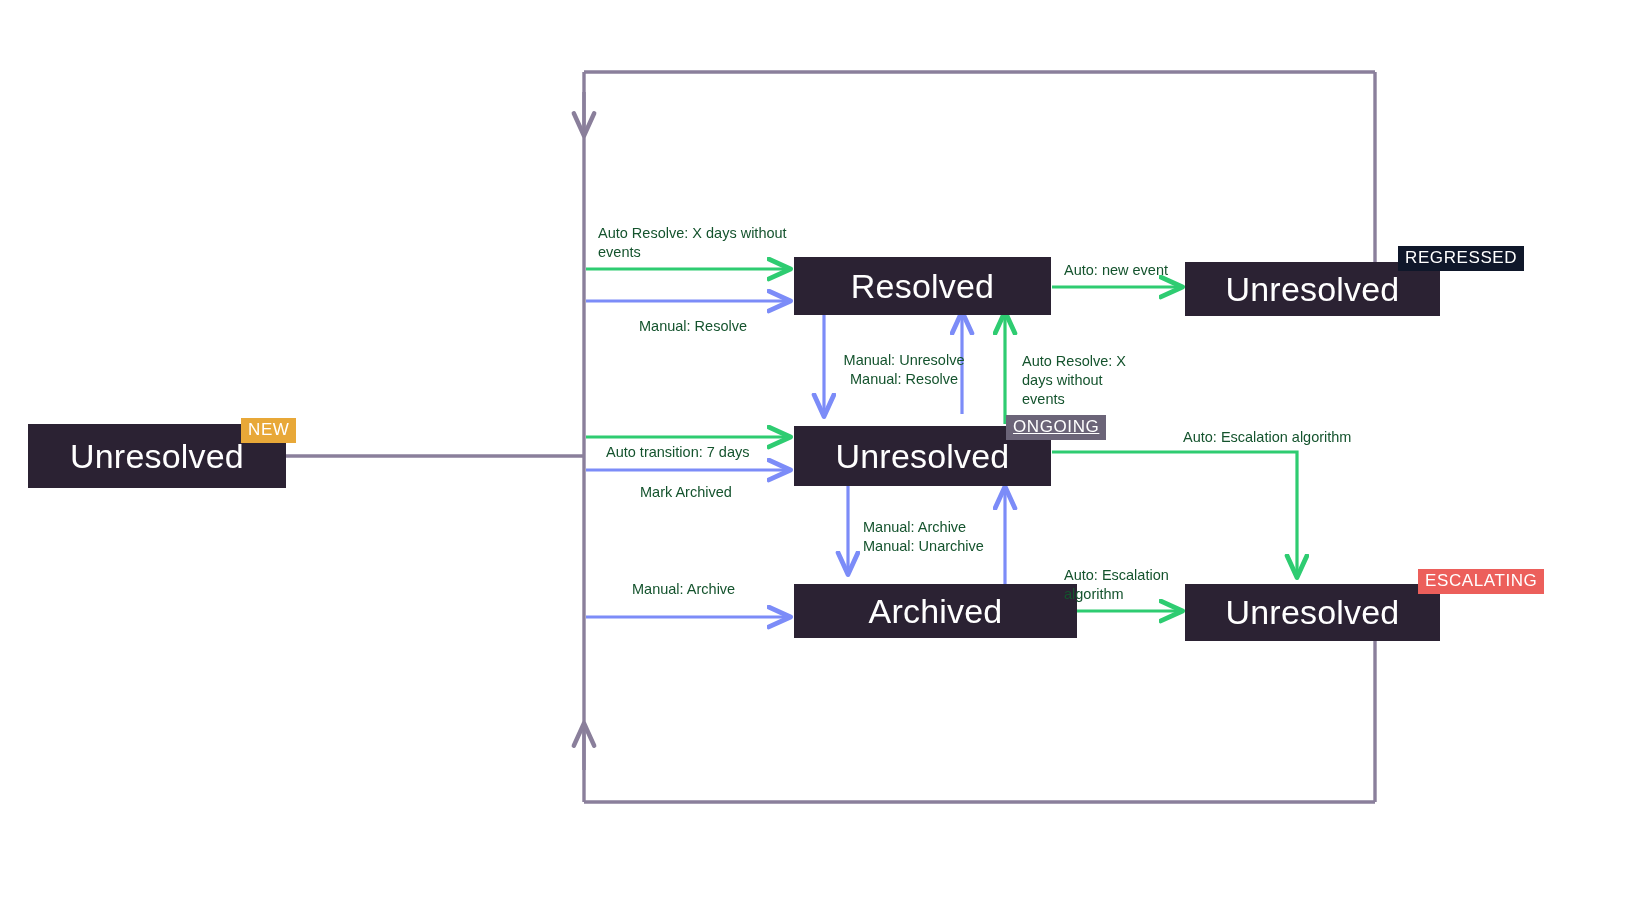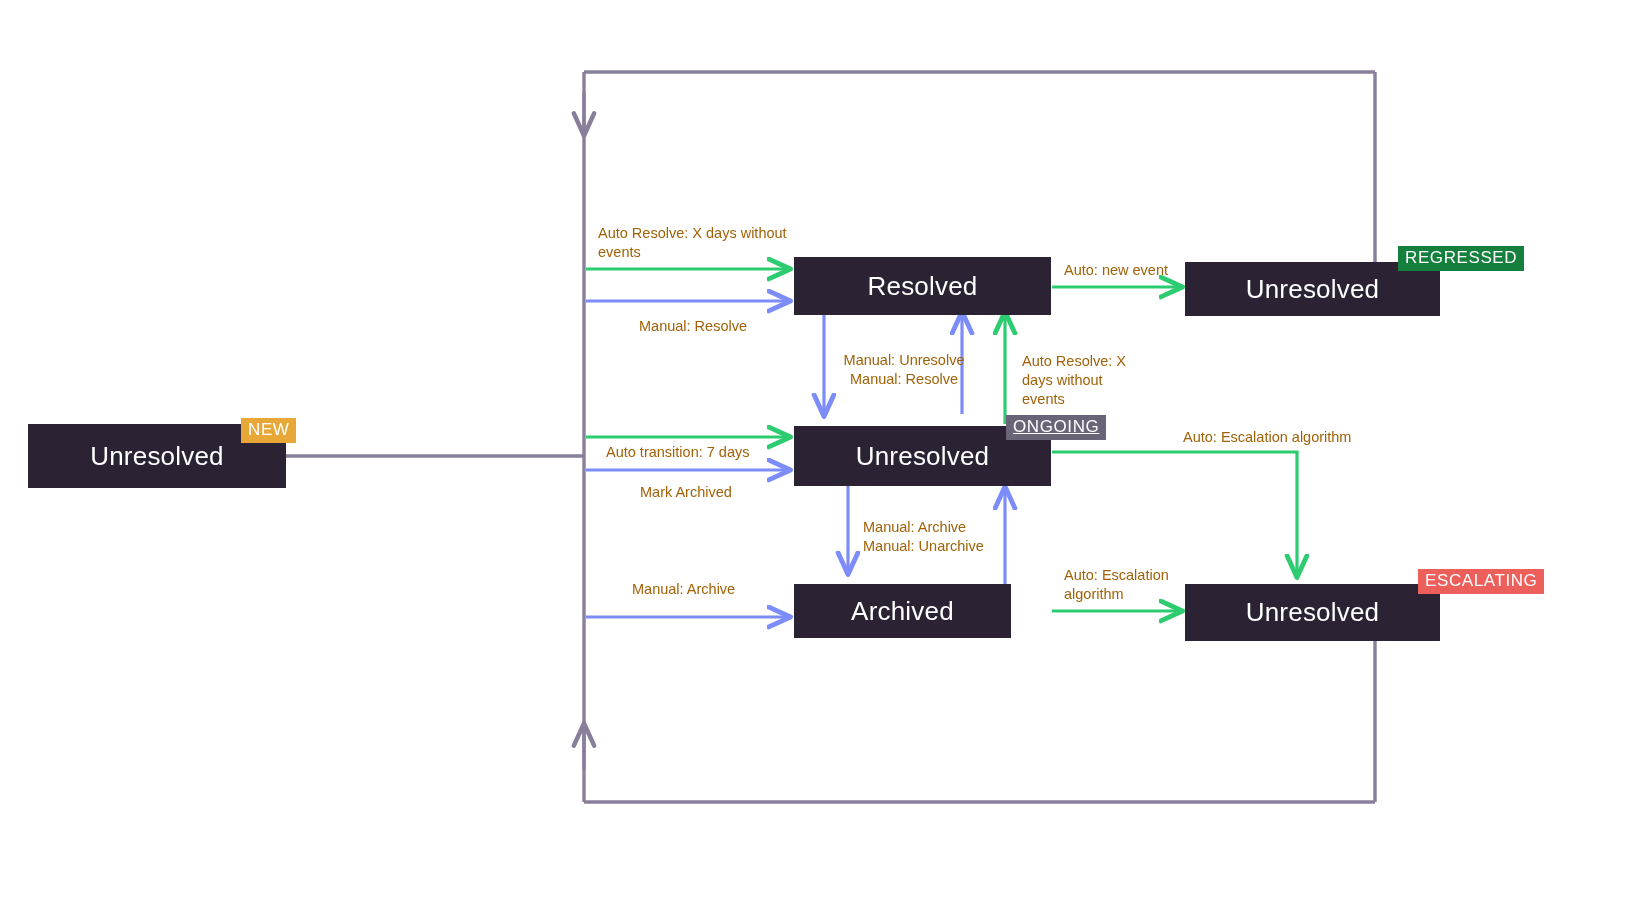--- a/index.html
+++ b/index.html
@@ -27,38 +27,38 @@
     height: 906px;
     pointer-events: none;
   }
   .node {
     position: absolute;
     background: #2b2233;
     color: #ffffff;
     display: flex;
     align-items: center;
     justify-content: center;
-    font-size: 26px;
+    font-size: 34px;
     font-weight: 400;
     letter-spacing: 0.2px;
     box-sizing: border-box;
   }
   .badge {
     position: absolute;
     color: #ffffff;
     font-size: 17px;
     letter-spacing: 0.6px;
     padding: 3px 7px 4px 7px;
     box-sizing: border-box;
     white-space: nowrap;
     line-height: 1.05;
   }
   .edge-label {
     position: absolute;
-    color: #a16207;
+    color: #14532d;
     font-size: 14.5px;
     line-height: 1.32;
     white-space: pre-line;
     box-sizing: border-box;
   }
 </style>
 </head>
 <body>
 
 <div id="canvas">
@@ -131,32 +131,32 @@
     <span>NEW</span>
   </div>
 
   <div class="node" style="left:794px; top:257px; width:257px; height:58px;">
     <span>Resolved</span>
   </div>
 
   <div class="node" style="left:1185px; top:262px; width:255px; height:54px;">
     <span>Unresolved</span>
   </div>
-  <div class="badge" style="left:1398px; top:246px; background:#15803d;">
+  <div class="badge" style="left:1398px; top:246px; background:#0f172a;">
     <span>REGRESSED</span>
   </div>
 
   <div class="node" style="left:794px; top:426px; width:257px; height:60px;">
     <span>Unresolved</span>
   </div>
   <div class="badge" style="left:1006px; top:415px; background:#6b6478;text-decoration:underline;">
     <span>ONGOING</span>
   </div>
 
-  <div class="node" style="left:794px; top:584px; width:217px; height:54px;">
+  <div class="node" style="left:794px; top:584px; width:283px; height:54px;">
     <span>Archived</span>
   </div>
 
   <div class="node" style="left:1185px; top:584px; width:255px; height:57px;">
     <span>Unresolved</span>
   </div>
   <div class="badge" style="left:1398px; top:569px; background:#ec5f5b;margin-left:20px;">
     <span>ESCALATING</span>
   </div>
 

